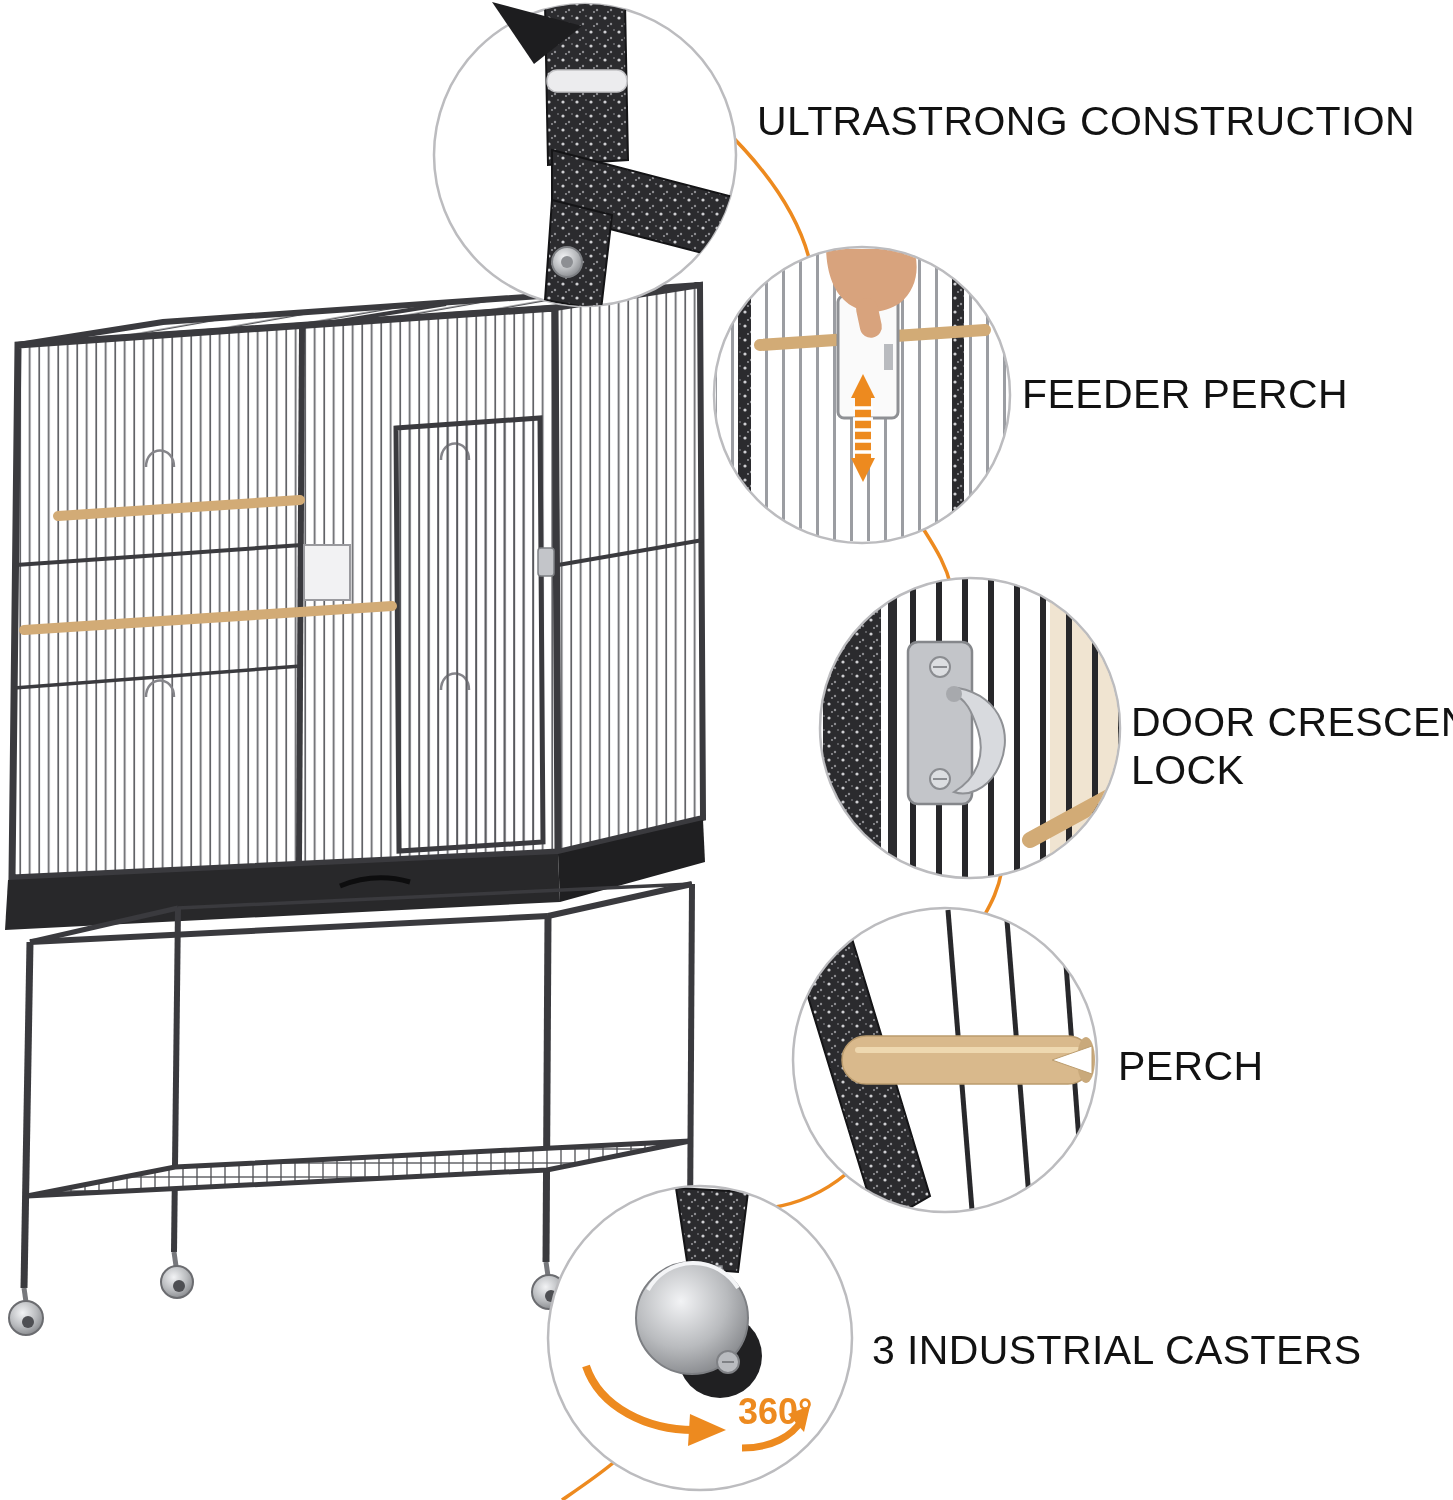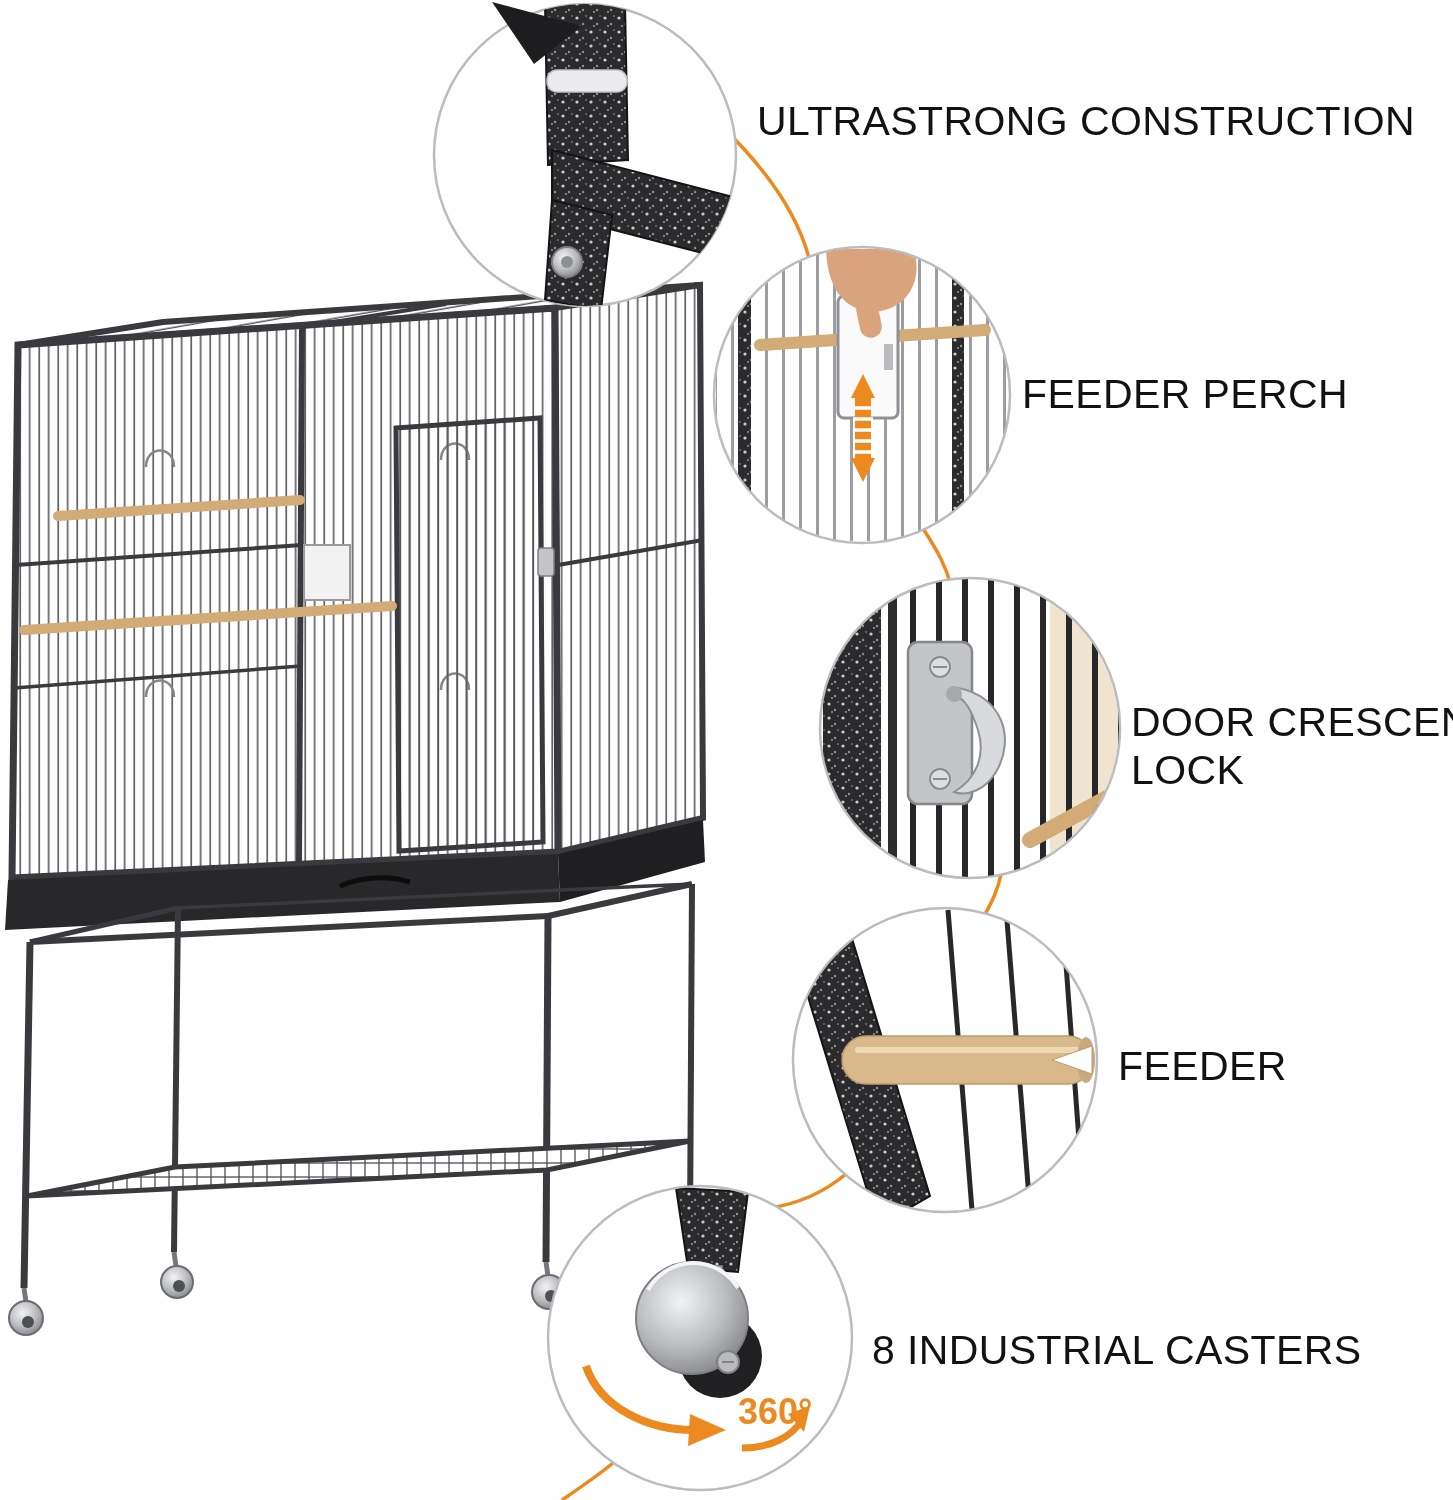--- a/index.html
+++ b/index.html
@@ -292,17 +292,17 @@
     </g>
   </g>
 </svg>
 
 <div class="feature-label" style="left:757px;top:97px;width:700px">ULTRASTRONG CONSTRUCTION</div>
 
 <div class="feature-label" style="left:1022px;top:370px;width:420px">FEEDER PERCH</div>
 
 <div class="feature-label" style="left:1131px;top:698px;width:370px">DOOR CRESCENT LOCK</div>
 
-<div class="feature-label" style="left:1118px;top:1042px;width:300px">FEEDER</div>
-
-<div class="feature-label" style="left:872px;top:1326px;width:580px">8 INDUSTRIAL CASTERS</div>
+<div class="feature-label" style="left:1118px;top:1042px;width:300px">PERCH</div>
+
+<div class="feature-label" style="left:872px;top:1326px;width:580px">3 INDUSTRIAL CASTERS</div>
 
 </div>
 
 </body></html>

